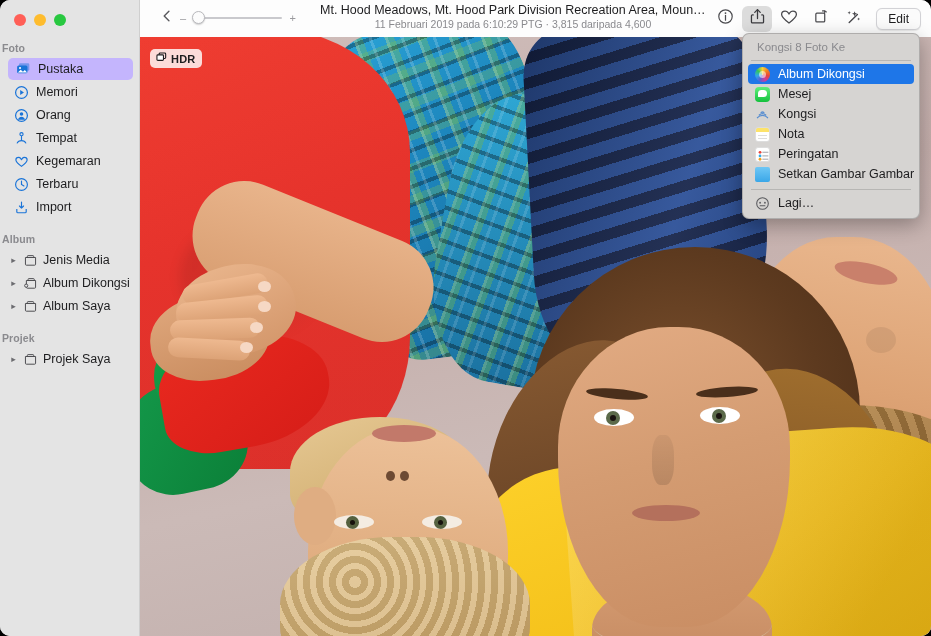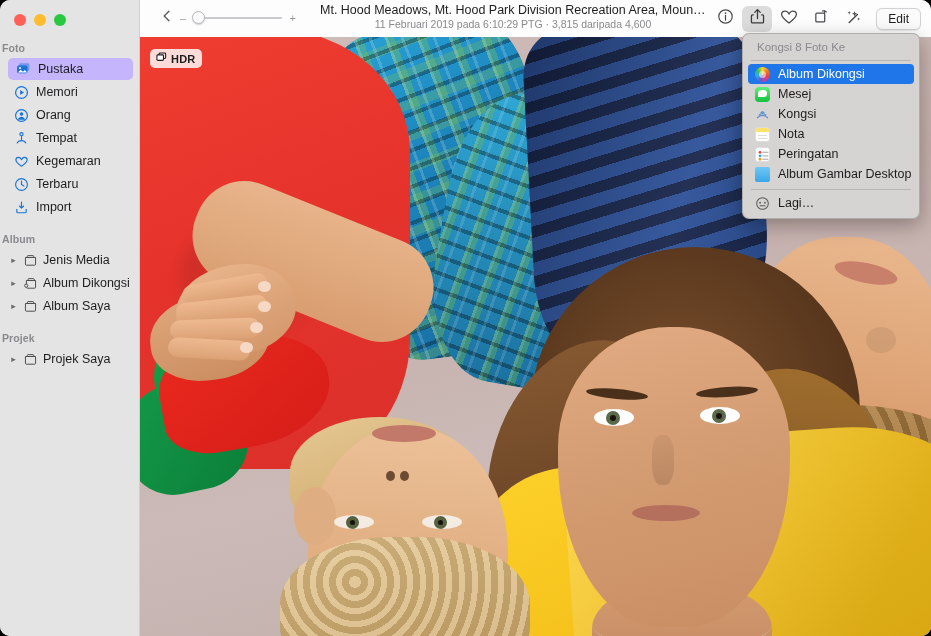--- a/index.html
+++ b/index.html
@@ -728,21 +728,21 @@
             <rect x="6.8" y="3.9" width="6.4" height="1.4" fill="#b9b9bd"></rect>
             <rect x="6.8" y="7.7" width="6.4" height="1.4" fill="#b9b9bd"></rect>
             <rect x="6.8" y="11.3" width="6.4" height="1.4" fill="#b9b9bd"></rect>
           </svg>
       </span>
       <span>Peringatan</span>
     </div>
 
     <div class="menu-item">
       <span class="mi-ico ic-desktop"></span>
-      <span>Album Gambar Desktop</span>
+      <span>Setkan Gambar Gambar</span>
     </div>
 
     <div class="menu-sep" style="margin-top:5px"></div>
 
     <div class="menu-item">
       <span class="mi-ico ic-more">
         <svg width="15" height="15" viewBox="0 0 16 16">
             <circle cx="8" cy="8" r="6.2" fill="none" stroke="#5a5a5e" stroke-width="1.15"></circle>
             <circle cx="5.4" cy="7.2" r=".95" fill="#5a5a5e"></circle>
             <circle cx="10.6" cy="7.2" r=".95" fill="#5a5a5e"></circle>

